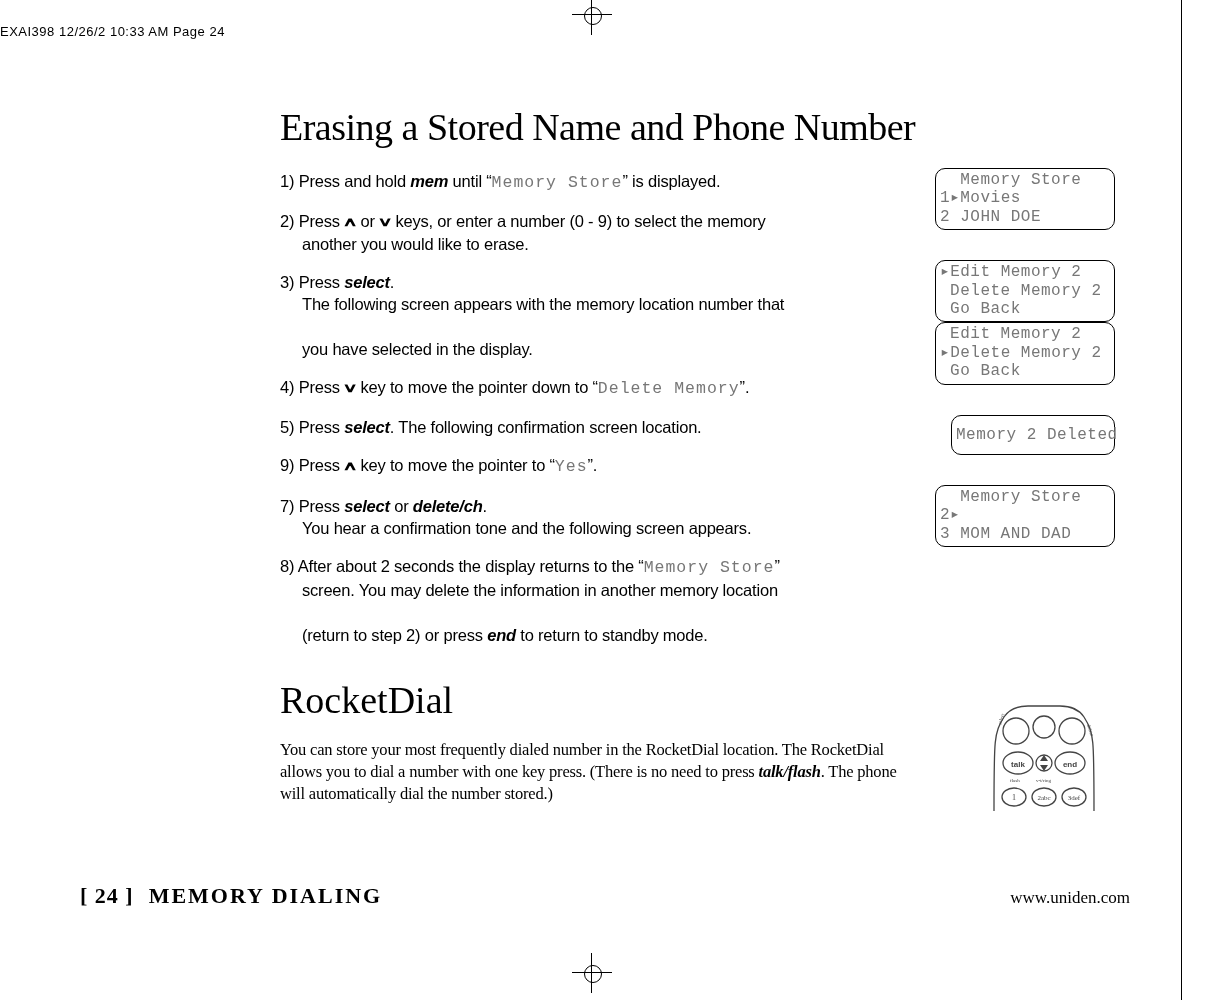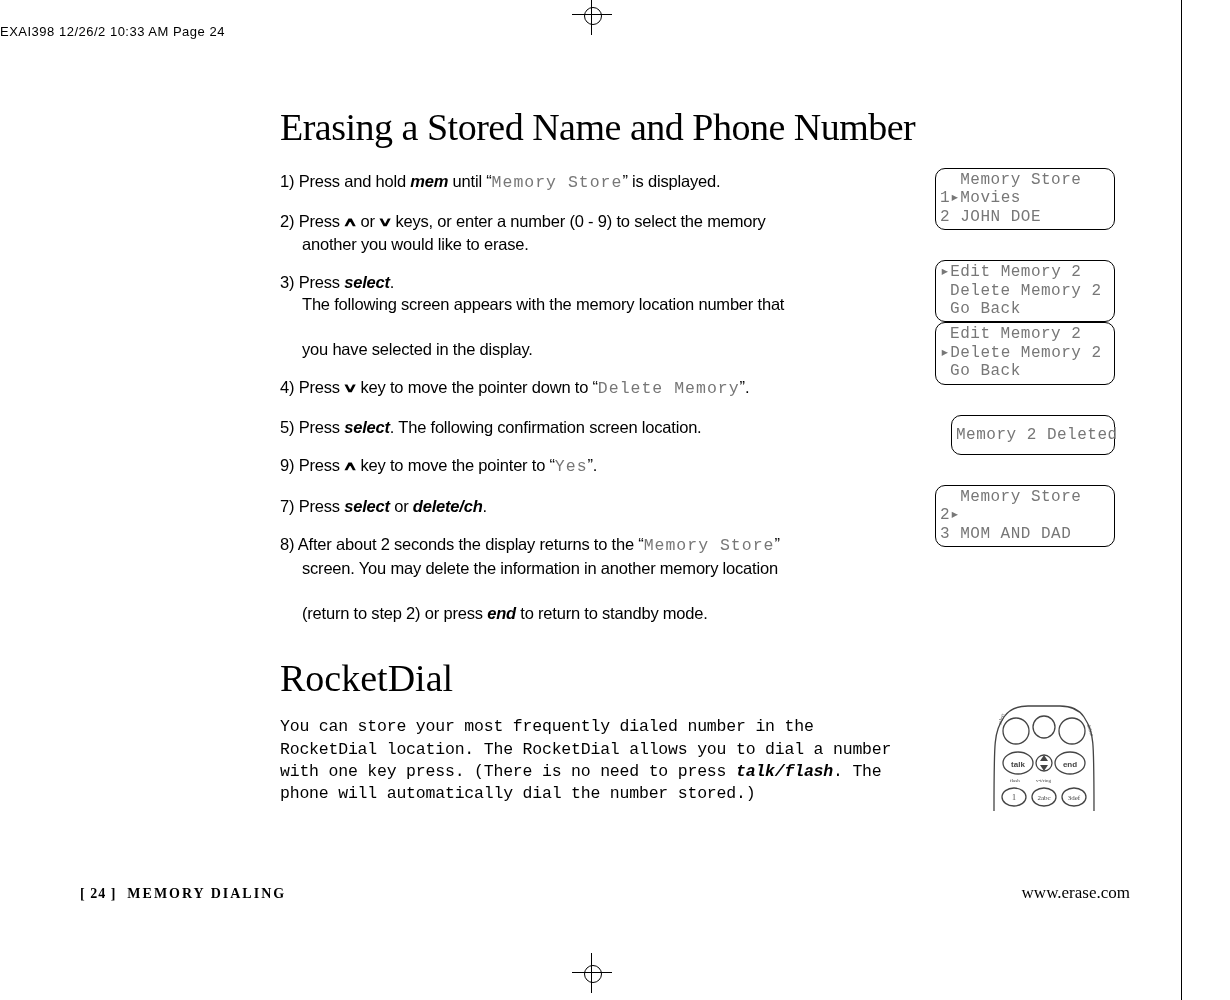--- a/index.html
+++ b/index.html
@@ -137,38 +137,38 @@
     position: absolute;
     left: 80px;
     top: 883px;
     width: 1050px;
     display: flex;
     justify-content: space-between;
     align-items: baseline;
   }
   .footer-left {
     font-family: Georgia, 'Times New Roman', serif;
-    font-size: 14px;
+    font-size: 22px;
     letter-spacing: 2px;
   }
   .footer-left .pg {
     font-weight: bold;
     letter-spacing: 1px;
   }
   .footer-left .sec {
     font-weight: bold;
   }
   .footer-right {
     font-family: Georgia, 'Times New Roman', serif;
     font-size: 17px;
   }
 
   .intro-para {
     width: 620px;
-    font-family: Liberation Mono, monospace;
+    font-family: Liberation Serif, serif;
     font-size: 16.5px;
     line-height: 1.35;
     letter-spacing: -0.2px;
   }
 </style>
 </head>
 <body>
 
 <div class="page-header">EXAI398  12/26/2  10:33 AM  Page 24</div>
 
@@ -200,20 +200,21 @@
       <span>4) Press </span><span class="arrow-glyph">∨</span><span> key to move the pointer down to “</span><span class="lcd-inline">Delete Memory</span><span>”.</span>
     </p>
     <p>
       <span>5) Press </span><span class="kw">select</span><span>. The following confirmation screen location.</span>
     </p>
     <p>
       <span>9) Press </span><span class="arrow-glyph">∧</span><span> key to move the pointer to “</span><span class="lcd-inline">Yes</span><span>”.</span>
     </p>
     <p>
       <span>7) Press </span><span class="kw">select</span><span> or </span><span class="kw">delete/ch</span><span>.</span><br>
+      <span class="step-body">You hear a confirmation tone and the following screen appears.</span>
     </p>
     <p>
       <span>8) After about 2 seconds the display returns to the “</span><span class="lcd-inline">Memory Store</span><span>”</span><br>
       <span class="step-body">screen. You may delete the information in another memory location</span><br>
       <span class="step-body"><span>(return to step 2) or press </span><span class="kw">end</span><span> to return to standby mode.</span></span>
     </p>
   </div>
 
   <h1 class="rocket-title">RocketDial</h1>
   <p class="intro-para">
@@ -266,14 +267,14 @@
       <ellipse cx="86" cy="94" rx="12" ry="9"></ellipse>
       <text x="86" y="97" font-size="7" fill="#444" text-anchor="middle" stroke="none">3def</text>
     </g>
   </svg>
 </div>
 
 <div class="footer">
   <div class="footer-left">
     <span class="pg">[ 24 ]</span>&nbsp;&nbsp;<span class="sec">MEMORY DIALING</span>
   </div>
-  <div class="footer-right">www.erase.com</div>
+  <div class="footer-right">www.uniden.com</div>
 </div>
 
 </body></html>

